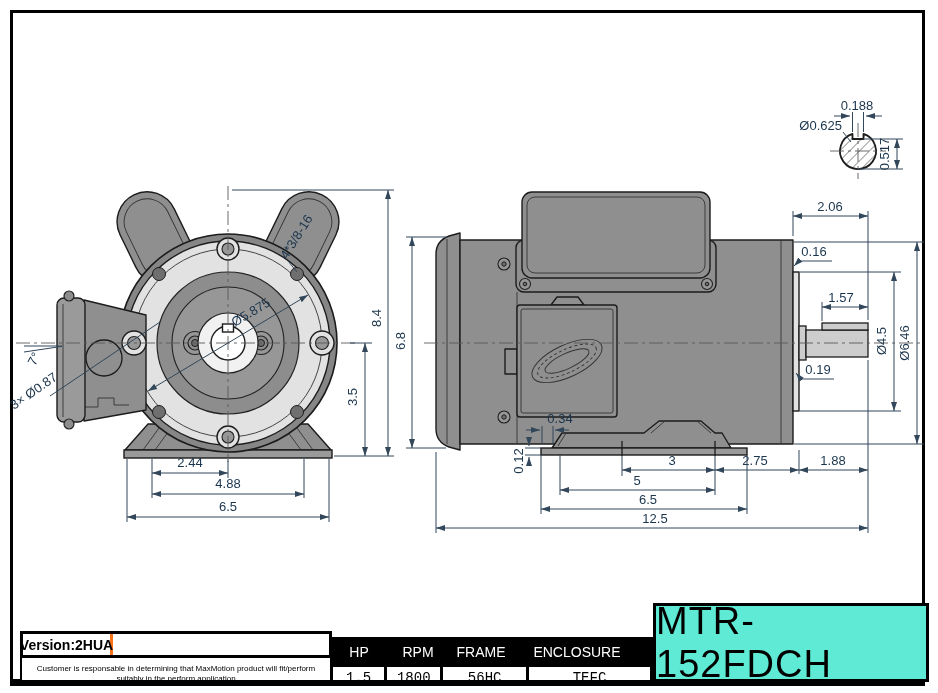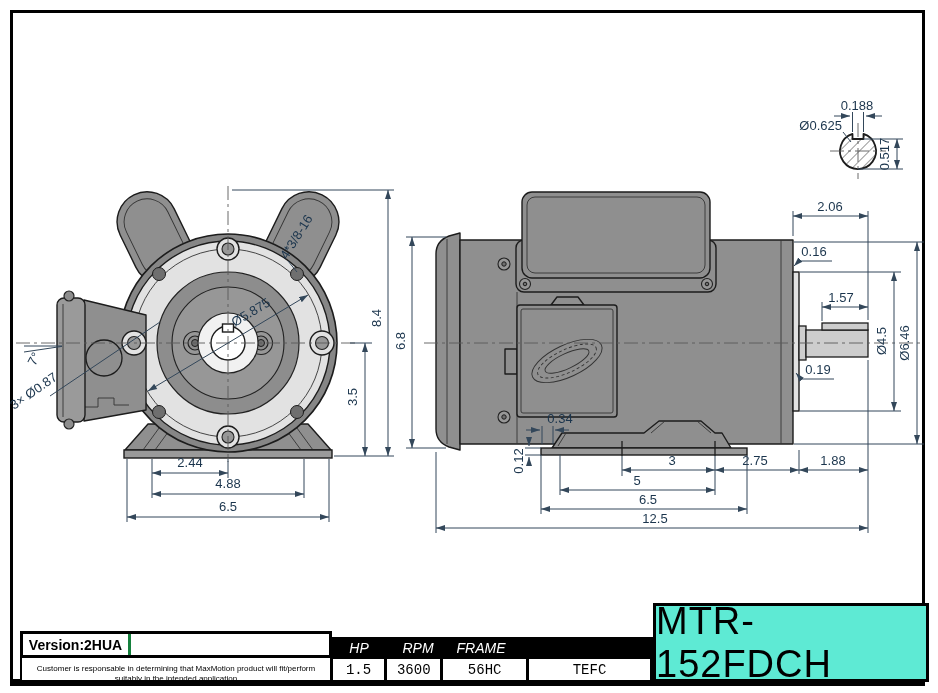--- a/index.html
+++ b/index.html
@@ -27,29 +27,29 @@
   .dim  { stroke:#33475a; fill:none; stroke-width:1; }
   .dimtxt { font-family:"Liberation Sans", sans-serif; font-size:13px; fill:#1b354d; text-anchor:middle; }
   .dimtxt.end { text-anchor:end; }
   .dimtxt.start { text-anchor:start; }
 
   
   .version-box { position:absolute; left:20px; top:631px; width:312px; height:27px;
                  border:3px solid #000; box-sizing:border-box; display:flex; background:#fff; }
   .version-cell { display:flex; align-items:center; justify-content:center;
                   font-size:14px; font-weight:bold; color:#000; box-sizing:border-box; }
-  .version-cell.v1 { width:108px; border-right:3px solid #15803d; }
+  .version-cell.v1 { width:90px; border-right:3px solid #f97316; }
   .version-cell.v2 { flex:1; }
   .disclaimer-box { position:absolute; left:20px; top:658px; width:312px; height:22px;
                     border-left:2px solid #000; border-right:2px solid #000; box-sizing:border-box;
                     text-align:center; font-size:8px; line-height:10px; padding-top:6px; color:#000;
                     background:#fff; }
   .spec-table { position:absolute; left:330px; top:637px; width:323px; height:47px;
                 background:#000; box-sizing:border-box; }
-  .spec-headers { display:flex; height:22px;font-style:italic; }
+  .spec-headers { display:flex; height:30px; }
   .spec-headers span { color:#fff; font-size:14px; display:flex; align-items:center; justify-content:center; }
   .spec-headers span:nth-child(1){ width:58px; }
   .spec-headers span:nth-child(2){ width:60px; }
   .spec-headers span:nth-child(3){ width:66px; }
   .spec-headers span:nth-child(4){ width:126px; }
   .spec-values { display:flex; gap:3px; padding:0 3px 3px 3px; height:22px;font-family:Liberation Mono, monospace; }
   .spec-values span { background:#fff; color:#000; font-size:14px; display:flex; align-items:center; justify-content:center; }
   .spec-values span:nth-child(1){ width:52px; }
   .spec-values span:nth-child(2){ width:54px; }
   .spec-values span:nth-child(3){ width:84px; }
@@ -342,32 +342,33 @@
       <text class="dimtxt" x="889" y="154" transform="rotate(-90 889 154)">0.517</text>
     </g>
   </svg>
 
   <div class="version-box">
     <div class="version-cell v1">Version:2HUA</div>
   </div>
 
   <div class="disclaimer-box">
     <div>Customer is responsable in determining that MaxMotion product will fit/perform</div>
-    <div>suitably in the intended application</div>
+    <div>suitably in the perform application</div>
   </div>
 
   <div class="spec-table">
     <div class="spec-headers">
       <span>HP</span>
       <span>RPM</span>
       <span>FRAME</span>
+      <span>ENCLOSURE</span>
     </div>
     <div class="spec-values">
       <span>1.5</span>
-      <span>3600</span>
+      <span>1800</span>
       <span>56HC</span>
       <span>TEFC</span>
     </div>
   </div>
 
   <div class="part-box">
     <span>MTR-152FDCH</span>
   </div>
 
   <div class="bottom-bar"></div>

